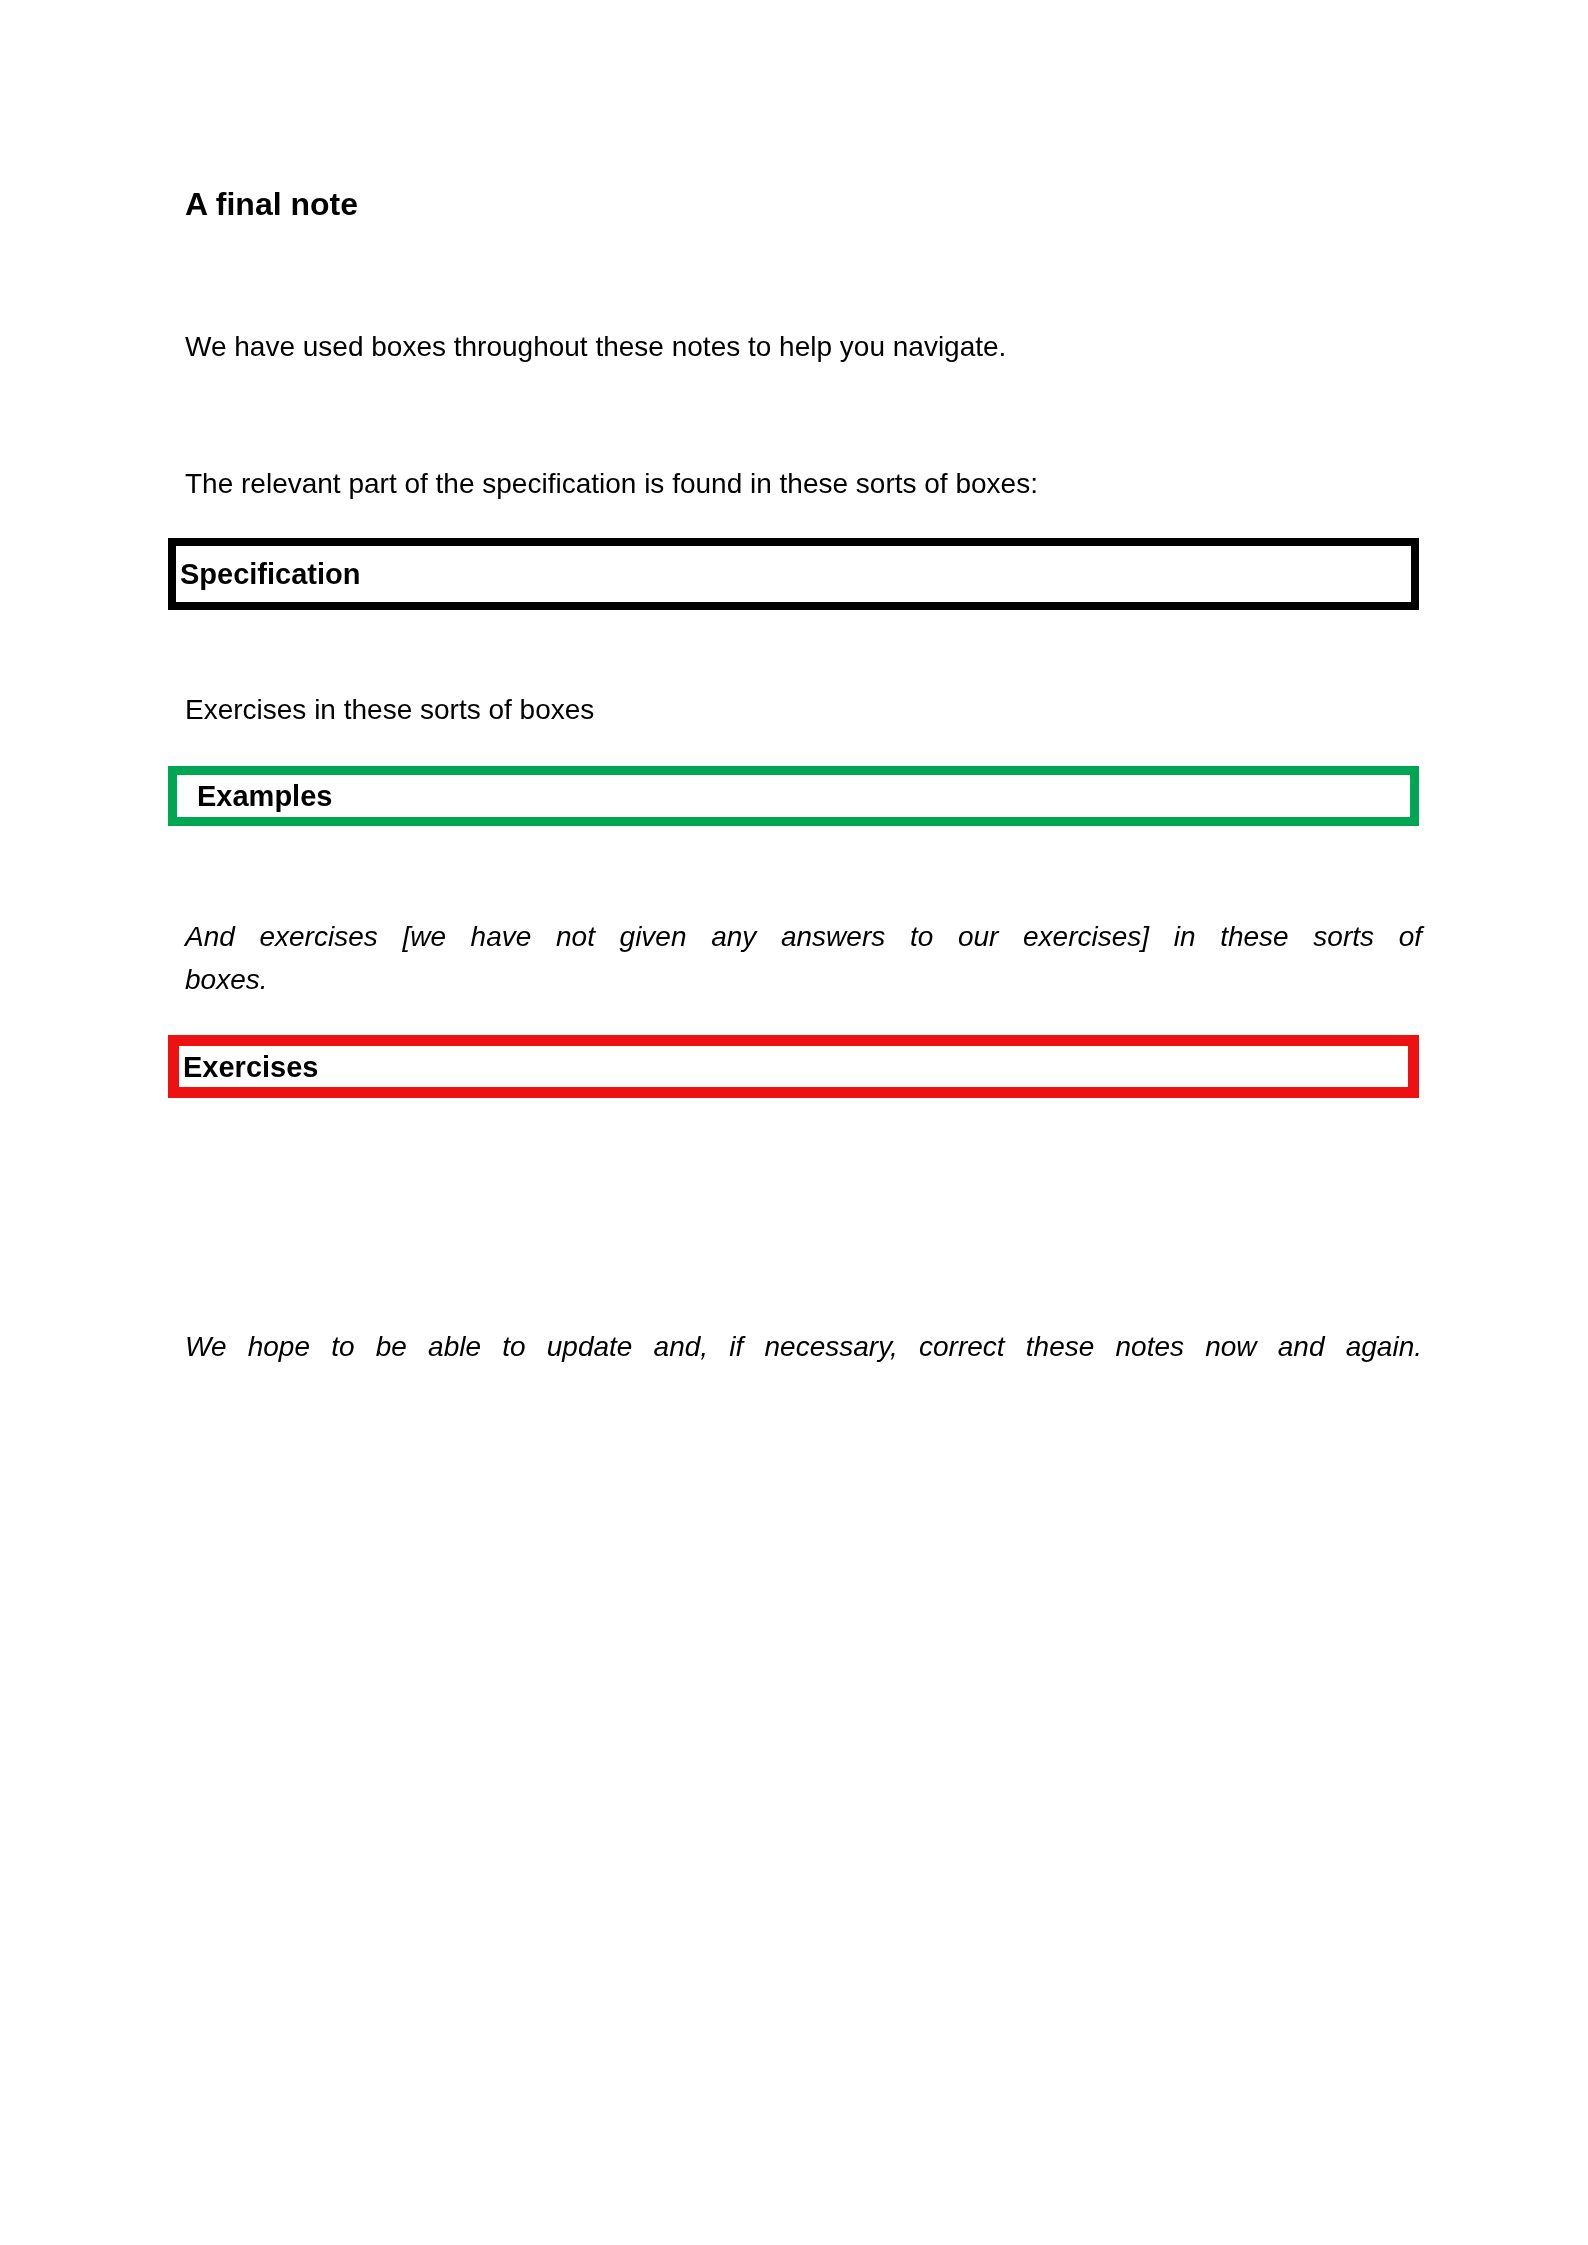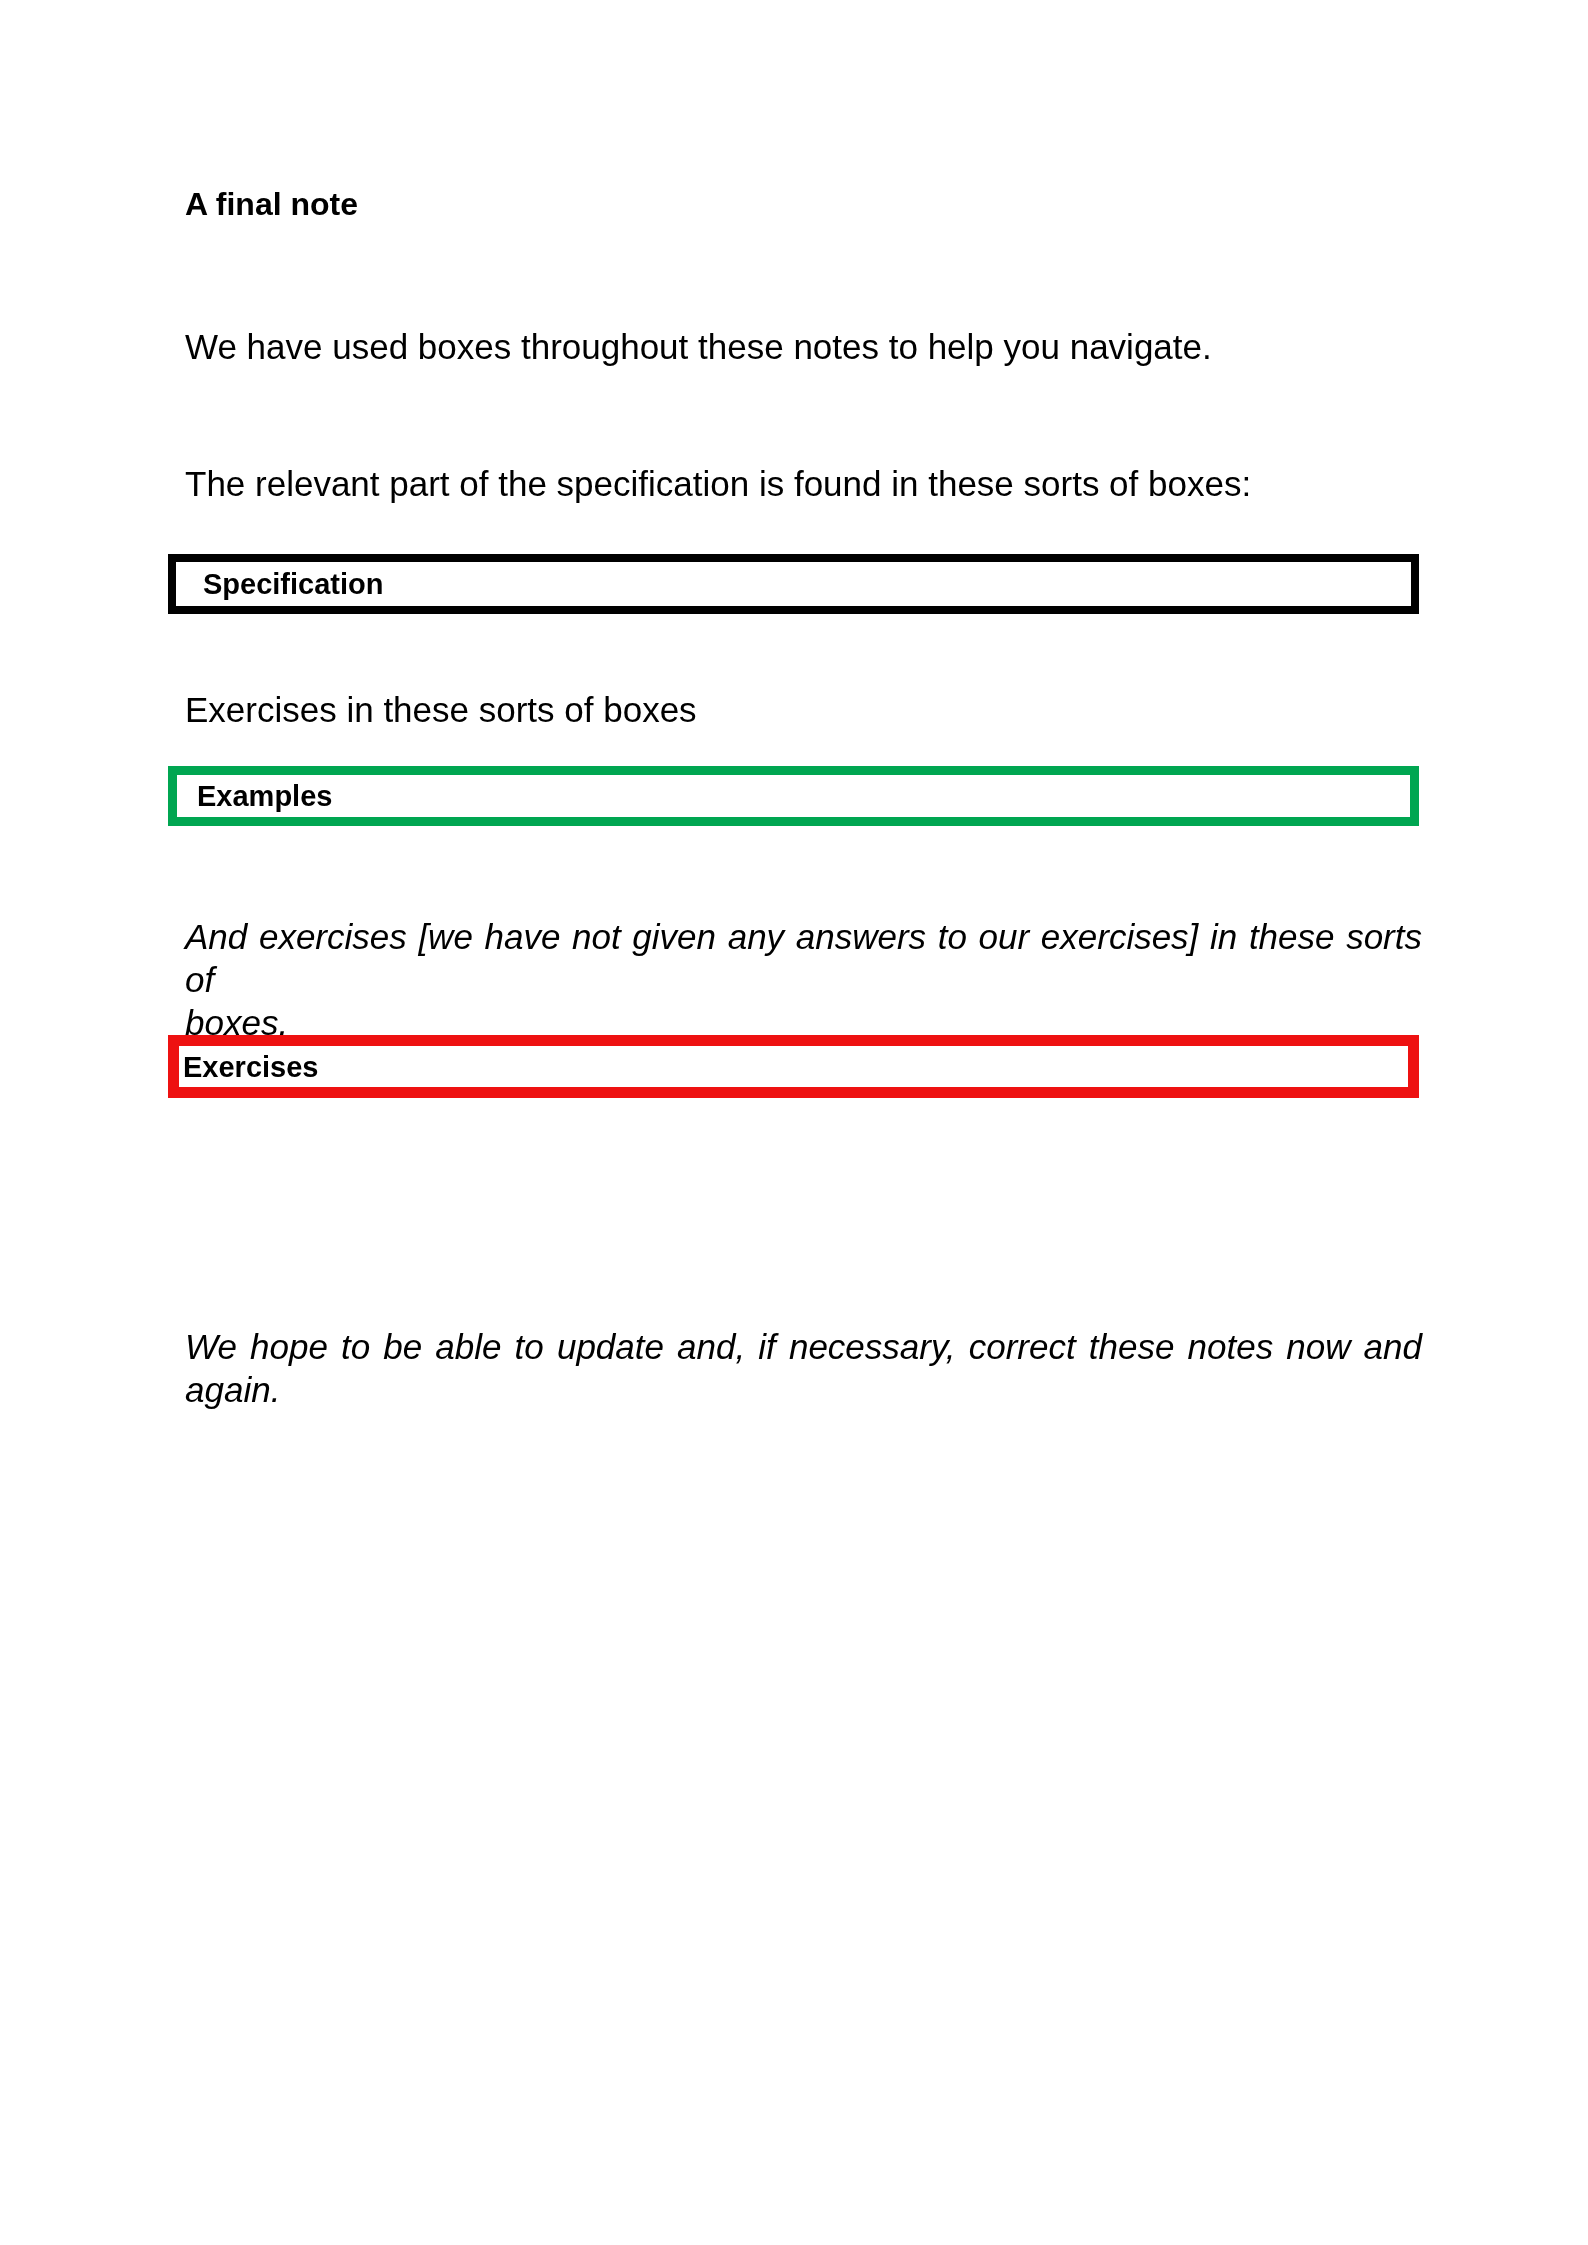--- a/index.html
+++ b/index.html
@@ -21,21 +21,21 @@
     left: 185px;
     top: 186px;
     font-size: 32px;
     font-weight: bold;
     line-height: 36px;
   }
   .para {
     position: absolute;
     left: 185px;
     width: 1237px;
-    font-size: 35px;
+    font-size: 28px;
     line-height: 43px;
     text-align: left;
   }
   .para .line { display: block; font-style: italic; }
   .para .line.justified {
     text-align: justify;
     text-align-last: justify;
   }
   #p-intro   { top: 325px; }
   #p-spec    { top: 462px; }
@@ -52,24 +52,24 @@
     display: flex;
     align-items: center;
     border-style: solid;
   }
   .note-box .box-label {
     font-size: 29px;
     font-weight: bold;
     line-height: 36px;
   }
   #box-specification {
-    top: 554px;
-    height: 60px;
+    top: 538px;
+    height: 72px;
     border-width: 8px;
-    padding-left: 27px;
+    padding-left: 4px;
   }
   #box-examples {
     top: 766px;
     height: 60px;
     border-width: 9px;
     padding-left: 20px;
   }
   #box-exercises {
     top: 1035px;
     height: 63px;

